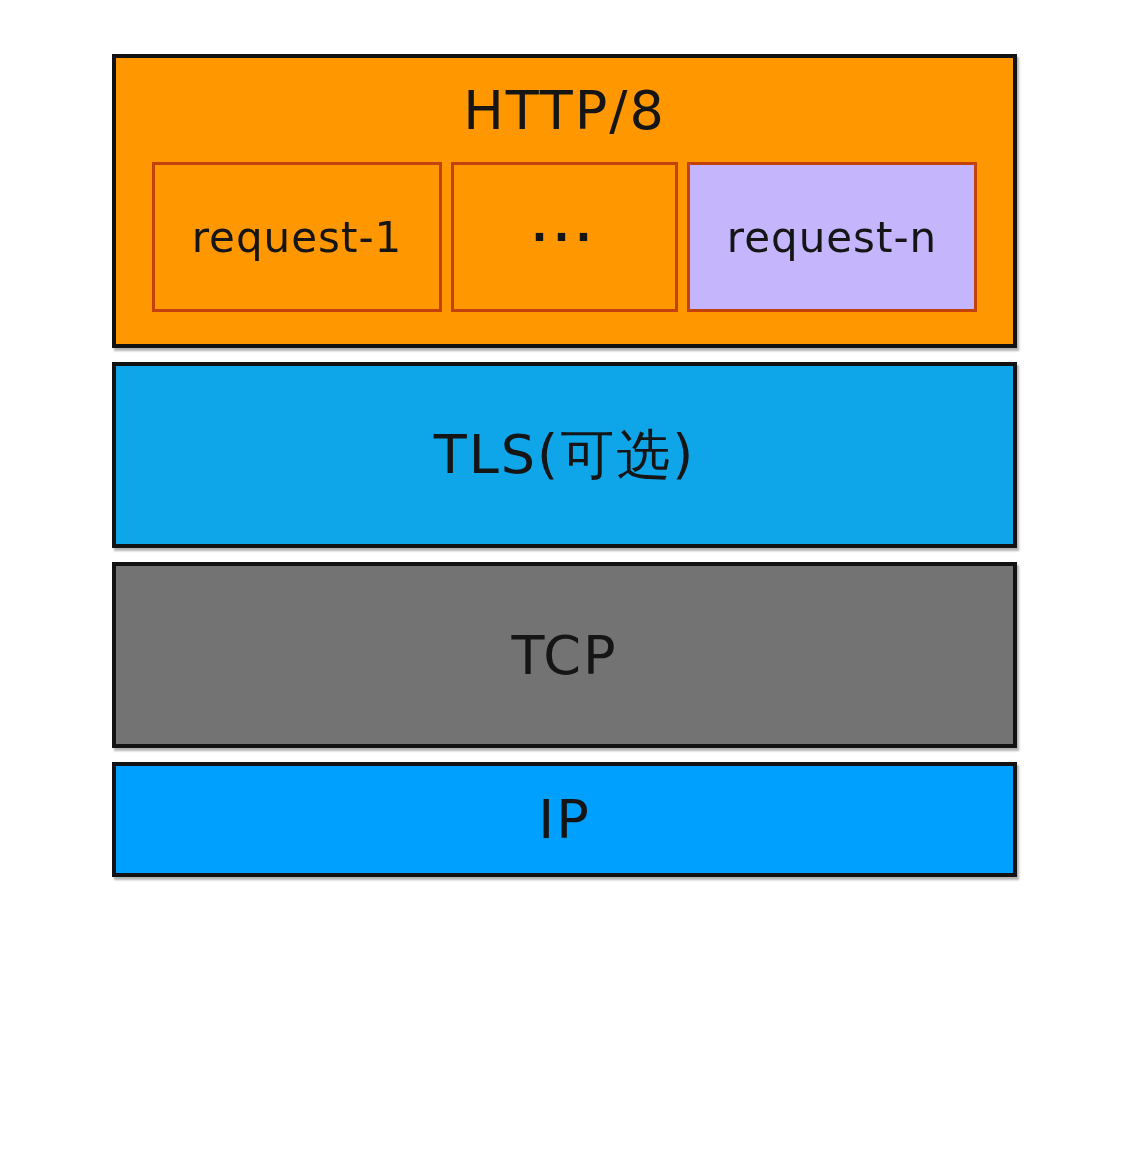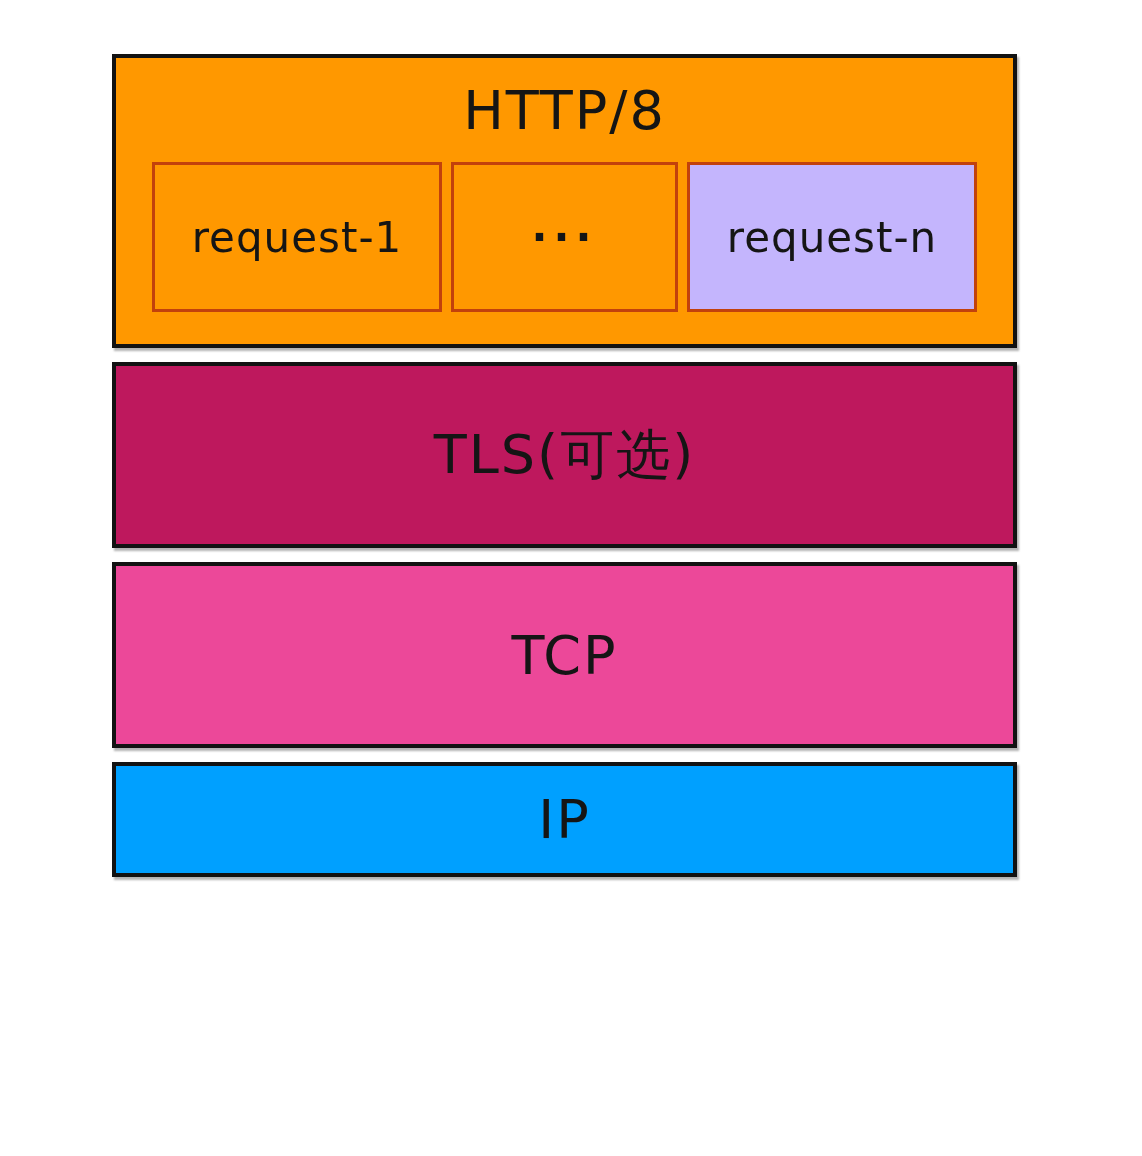--- a/index.html
+++ b/index.html
@@ -77,25 +77,25 @@
       <div class="request-box mid" style="background-color: rgb(255, 152, 0);">
         <span>···</span>
       </div>
       <div class="request-box wide" style="background-color: #c4b5fd;">
         <span>request-n</span>
       </div>
     </div>
   </div>
 
 
-  <div class="layer layer-mid label-only" style="background-color: #be185d;">
+  <div class="layer layer-mid label-only" style="background-color: #0ea5e9;">
     <span>TLS(可选)</span>
   </div>
 
-  <div class="layer layer-mid label-only" style="background-color: #ec4899; justify-content: center;">
+  <div class="layer layer-mid label-only" style="background-color: #737373; justify-content: center;">
     <span>TCP</span>
   </div>
 
   <div class="layer layer-ip label-only" style="background-color: rgb(0, 160, 255);">
     <span>IP</span>
   </div>
 
 </div>
 
 </body></html>

